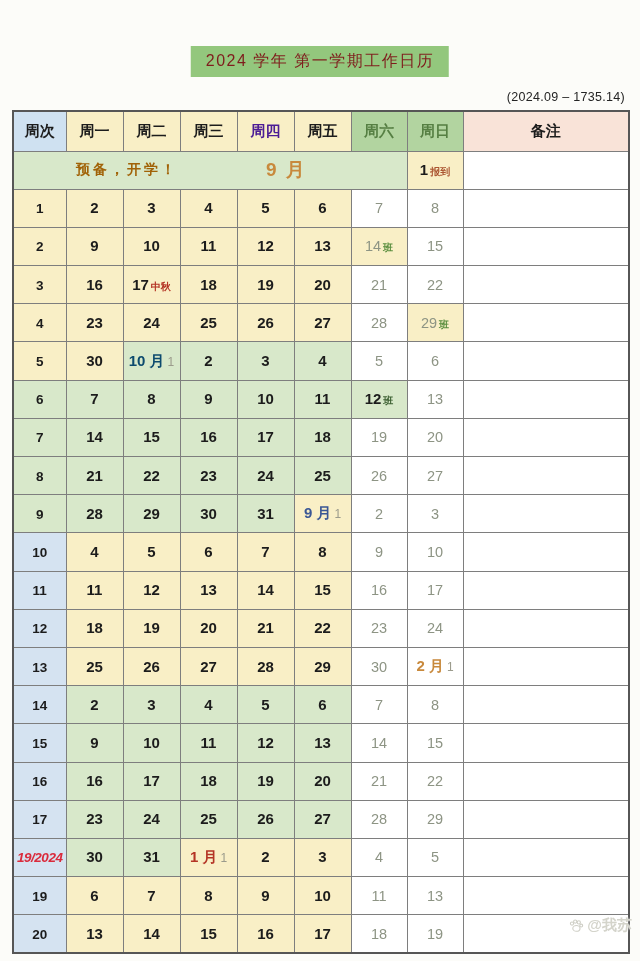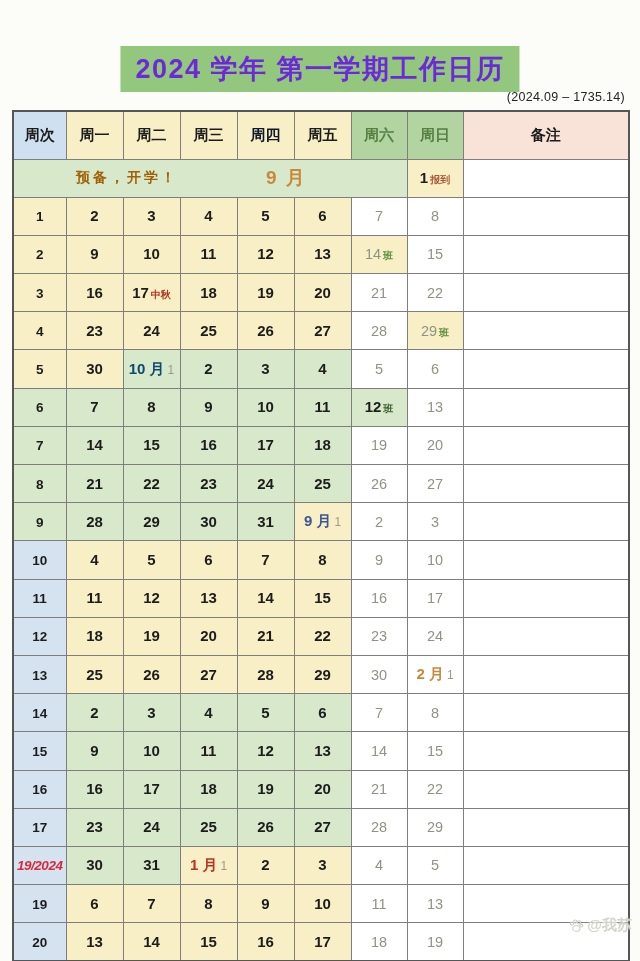--- a/index.html
+++ b/index.html
@@ -3,37 +3,37 @@
 <meta charset="utf-8">
 <style>
   html,body{margin:0;padding:0;}
   body{
     width:640px;height:961px;position:relative;overflow:hidden;
     background:#fcfcf9;
     font-family:"Liberation Sans", sans-serif;
   }
   .title{
     position:absolute;top:46px;left:50%;transform:translateX(-50%);
-    font-size:27px;font-weight:bold;color:#6d28d9;
+    font-size:16px;font-weight:normal;color:#7f1d1d;
     padding:5px 15px;letter-spacing:1.5px;white-space:nowrap;
   }
   .subtitle{
     position:absolute;top:90px;right:15px;
     font-size:12.5px;color:#242424;letter-spacing:.3px;
   }
   table.cal{
     position:absolute;top:110px;left:12px;width:616px;
     border-collapse:collapse;table-layout:fixed;
     border:2px solid #565656;
   }
   .cal td,.cal th{
     border:1px solid #7e7e7e;text-align:center;vertical-align:middle;
     padding:0;overflow:hidden;background:#fff;
   }
-  .cal thead tr{height:48px;}
+  .cal thead tr{height:40px;}
   .cal tbody tr{height:38.2px;}
   .cal th{font-size:15px;font-weight:bold;color:#1c1c1c;}
   .v{font-size:15px;font-weight:bold;}
   .v.dim{font-weight:400;font-size:14.5px;}
   .v.hand{font-style:italic;font-size:11.5px;letter-spacing:-0.5px;}
   .s{font-size:10px;font-weight:bold;margin-left:2px;}
   .s.gray{font-size:12px;font-weight:400;margin-left:3px;}
   .wk .v{font-size:13.5px;}
   .sept-inner{display:flex;align-items:center;}
   .sept-prep{font-weight:bold;font-size:14px;letter-spacing:3px;margin-left:62px;}
@@ -61,21 +61,21 @@
     <col style="width:56px">
       <col style="width:56px">
       <col style="width:166px">
   </colgroup>
   <thead>
     <tr id="hrow">
         <th style="background: rgb(207, 225, 241); color: rgb(28, 28, 28);">周次</th>
         <th style="background: rgb(249, 239, 198); color: rgb(28, 28, 28);">周一</th>
         <th style="background: rgb(249, 239, 198); color: rgb(28, 28, 28);">周二</th>
         <th style="background: rgb(249, 239, 198); color: rgb(28, 28, 28);">周三</th>
-        <th style="background: rgb(249, 239, 198); color: #0f172a;">周四</th>
+        <th style="background: rgb(249, 239, 198); color: #4c1d95;">周四</th>
         <th style="background: rgb(249, 239, 198); color: rgb(28, 28, 28);">周五</th>
         <th style="background: rgb(178, 212, 160); color: rgb(86, 127, 67);">周六</th>
         <th style="background: rgb(178, 212, 160); color: rgb(86, 127, 67);">周日</th>
         <th style="background: rgb(249, 227, 216); color: rgb(28, 28, 28);">备注</th>
       </tr>
   </thead>
   <tbody id="cal-body">
       <tr>
         <td colspan="7" style="background: rgb(216, 232, 202);">
           <div class="sept-inner">

